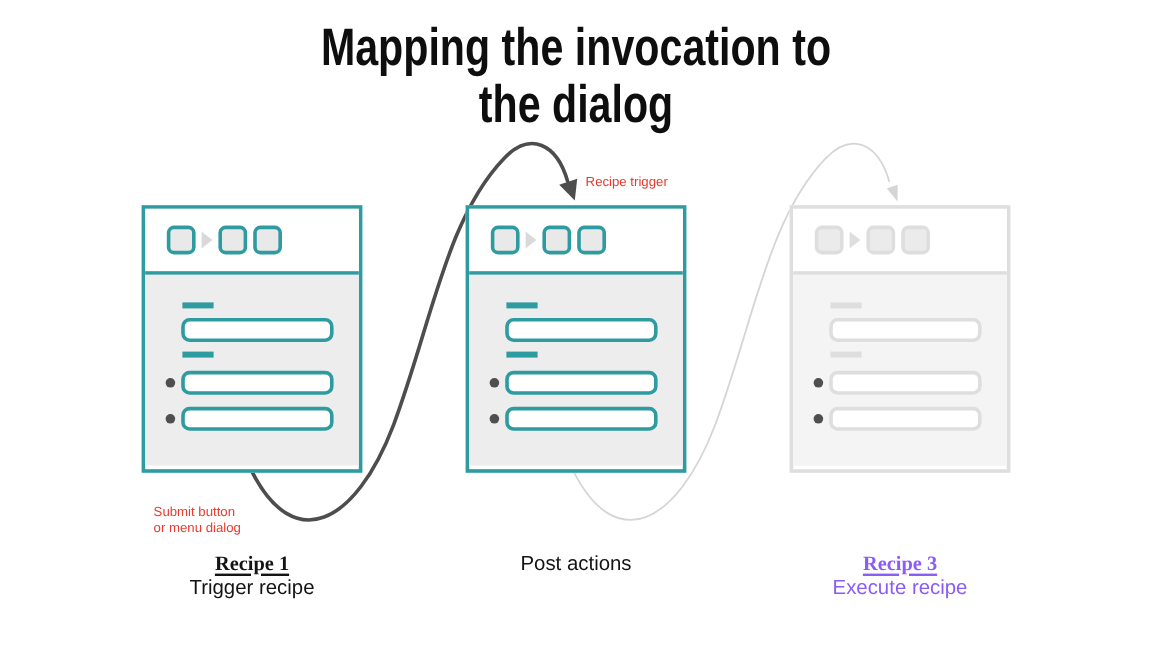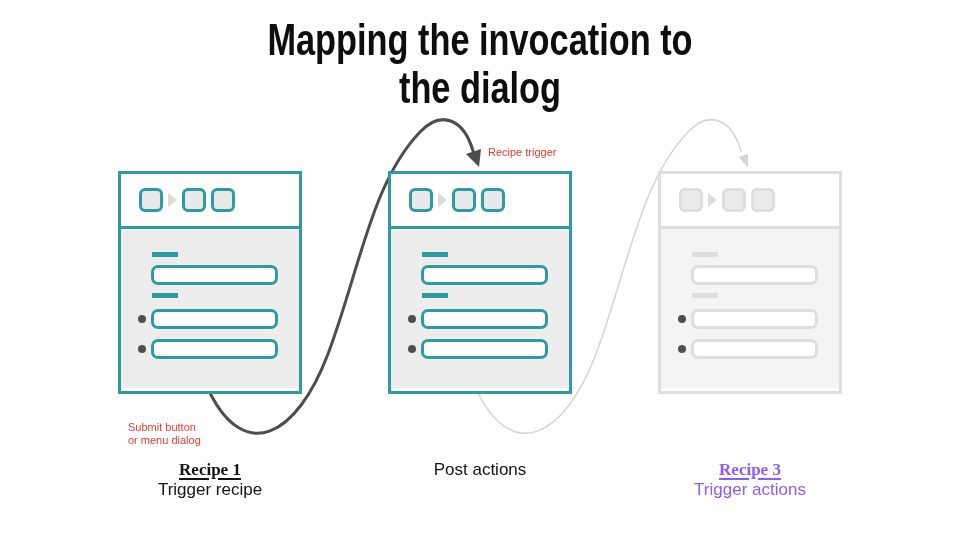--- a/index.html
+++ b/index.html
@@ -142,16 +142,16 @@
 
   <div class="recipe-label" style="left:118px">
     <div class="label-name">Recipe 1</div>
     <div class="label-sub">Trigger recipe</div>
   </div>
   <div class="recipe-label" style="left:388px">
     <div class="label-sub">Post actions</div>
   </div>
   <div class="recipe-label faded" style="left:658px">
     <div class="label-name">Recipe 3</div>
-    <div class="label-sub">Trigger actions</div>
+    <div class="label-sub">Execute recipe</div>
   </div>
 
 </div>
 
 </body></html>

